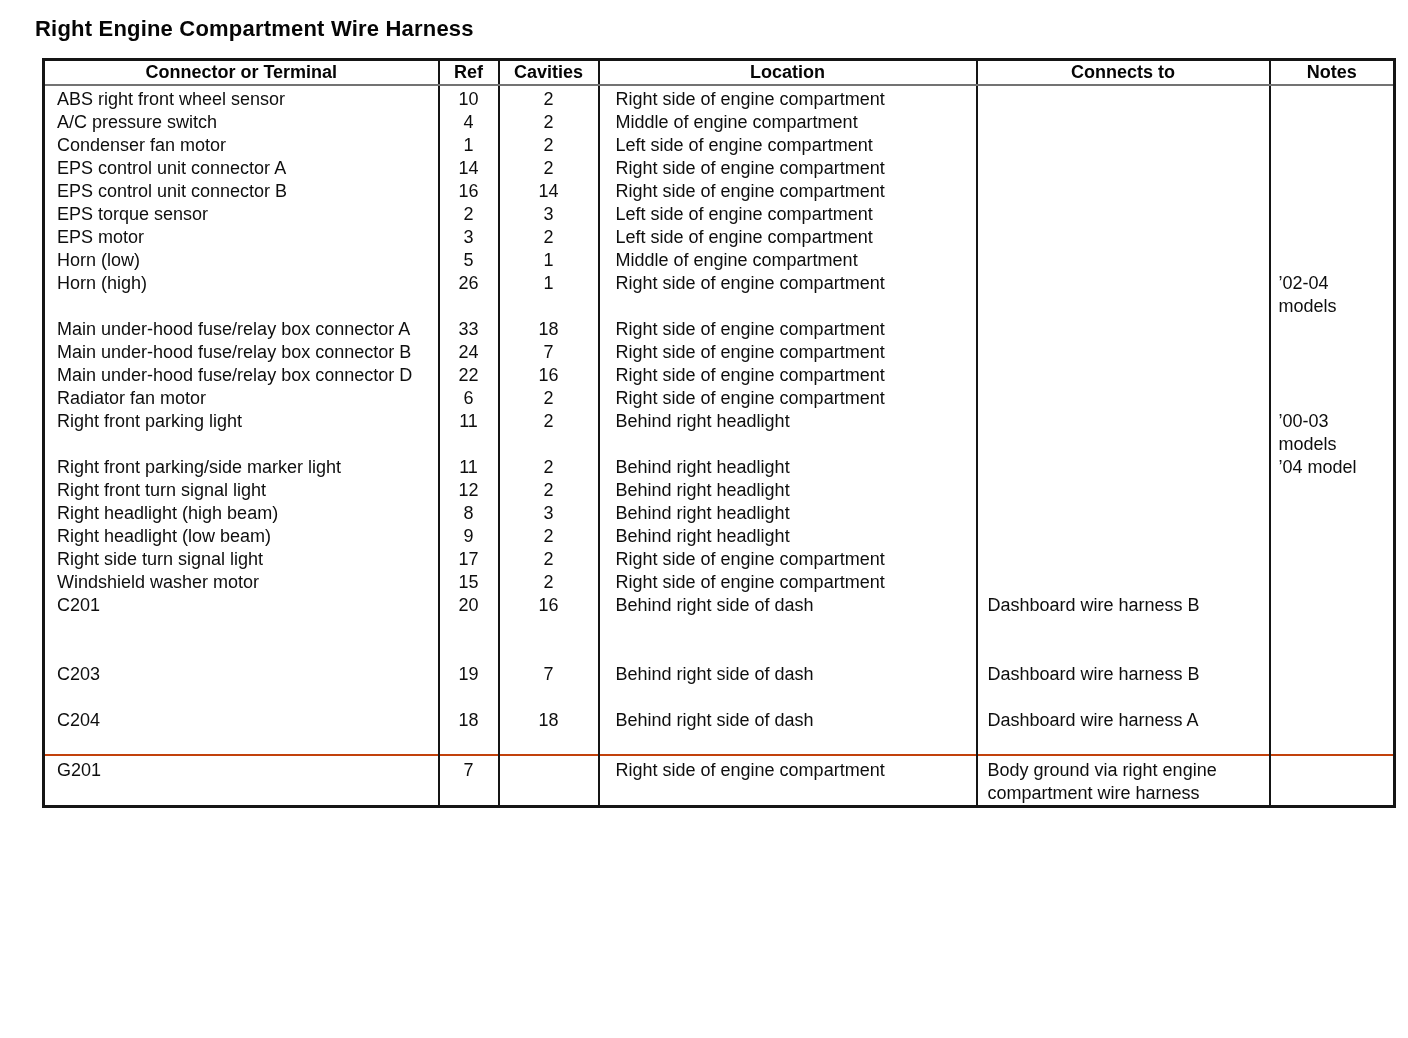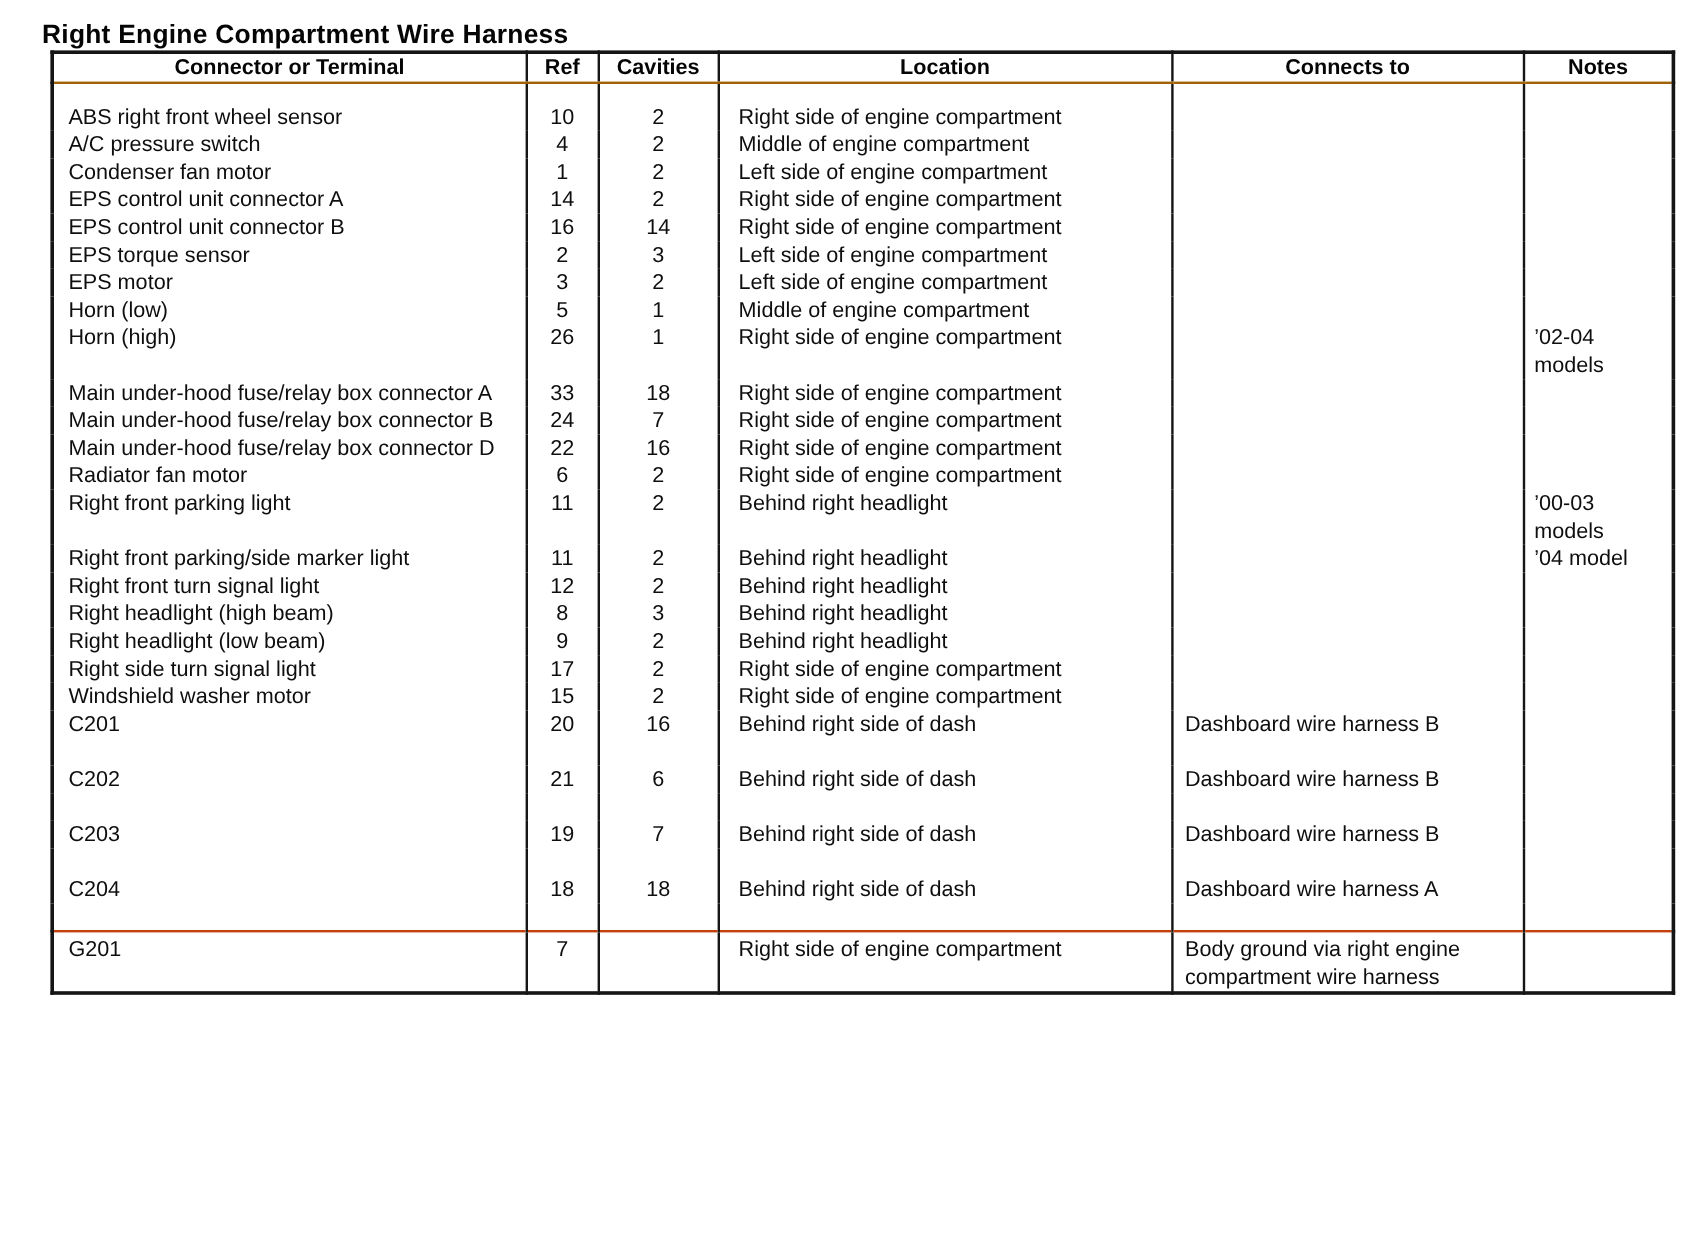--- a/index.html
+++ b/index.html
@@ -8,52 +8,53 @@
     width: 1408px;
     min-height: 1038px;
     font-family: "Liberation Sans", sans-serif;
     color: #0e0e0e;
   }
   .page { padding: 16px 14px 10px 35px; }
   .title {
     font-size: 22px;
     font-weight: bold;
     letter-spacing: 0.2px;
+    margin-bottom: 16px;
     color: #050505;
   }
   table.harness {
     border-collapse: collapse;
     table-layout: fixed;
     width: 1351px;
     margin-left: 7px;
     border: 3px solid #151515;
   }
   th {
     font-size: 18px;
     font-weight: bold;
     text-align: center;
     border-left: 2px solid #151515;
-    border-bottom: 2px solid #a16207;
+    border-bottom: 2px solid #737373;
     padding: 1px 4px;
     line-height: 21px;
     color: #050505;
   }
   td {
     font-size: 18px;
     line-height: 23px;
     vertical-align: top;
     border-left: 2px solid #151515;
     padding: 0 8px 0 12px;
     overflow: hidden;
   }
   td.col1, td.col2 { text-align: center; padding: 0 2px; }
   td.col3 { padding: 0 8px 0 16px; }
   td.col4 { padding: 0 18px 0 10px; }
   td.col5 { padding: 0 4px 0 8px; }
-  tbody tr:first-child td { padding-top: 16px; }
+  tbody tr:first-child td { padding-top: 2px; }
   tr.spacer td { height: 23px; }
   tr.section td { border-top: 2px solid #c2410c; padding-top: 3px; margin-top: 28px; }
 </style>
 </head>
 <body>
 
 <div class="page">
   <h1 class="title">Right Engine Compartment Wire Harness</h1>
 
   <table class="harness">
@@ -245,28 +246,20 @@
           <td class="col5"></td>
         </tr>
         <tr class="spacer">
           <td class="col0"></td>
           <td class="col1"></td>
           <td class="col2"></td>
           <td class="col3"></td>
           <td class="col4"></td>
           <td class="col5"></td>
         </tr>
-        <tr>
-          <td class="col0">C202</td>
-          <td class="col1">21</td>
-          <td class="col2">6</td>
-          <td class="col3">Behind right side of dash</td>
-          <td class="col4">Dashboard wire harness B</td>
-          <td class="col5"></td>
-        </tr>
         <tr class="spacer">
           <td class="col0"></td>
           <td class="col1"></td>
           <td class="col2"></td>
           <td class="col3"></td>
           <td class="col4"></td>
           <td class="col5"></td>
         </tr>
         <tr>
           <td class="col0">C203</td>

